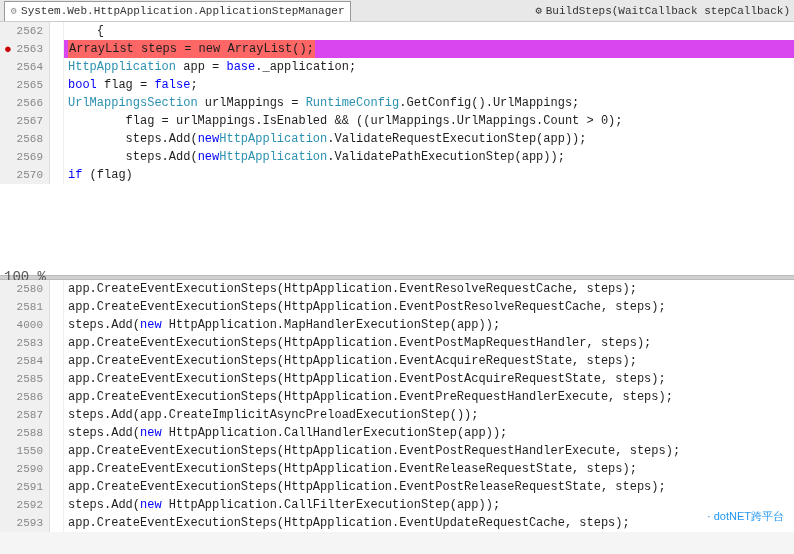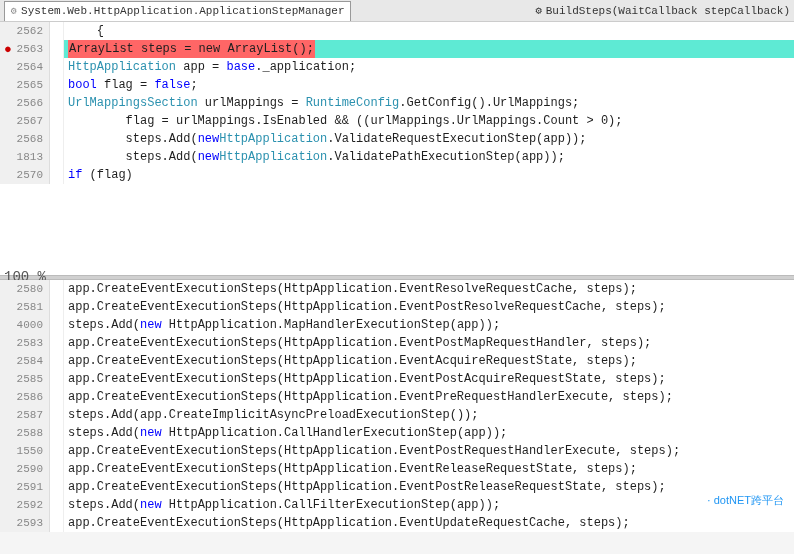--- a/index.html
+++ b/index.html
@@ -113,21 +113,21 @@
       padding-left: 4px;
       display: flex;
       align-items: center;
       white-space: pre;
       font-size: 12px;
       line-height: 18px;
       color: #1f1f1f;
     }
 
     .line-content.highlighted {
-      background: #5eead4;
+      background: #d946ef;
       align-items: center;
     }
 
     
     .separator-bar {
       height: 5px;
       background: #d0d0d0;
       border-top: 1px solid #bbb;
       border-bottom: 1px solid #bbb;
       display: flex;
@@ -141,21 +141,21 @@
       margin-right: 23px;
     }
 
     
     .kw { color: #0000ff; font-weight: normal; }
     .type { color: #2b91af; }
 
     
     .watermark {
       position: absolute;
-      bottom: 24px;
+      bottom: 8px;
       right: 10px;
       font-size: 11px;
       color: #888;
       font-family: Arial, sans-serif;
     }
     .watermark span { color: #2196F3; }
 
     .editor-wrapper {
       position: relative;
       flex: 1;
@@ -214,21 +214,21 @@
           <div class="line-gutter">2567</div>
           <div class="collapse-icon"></div>
           <div class="line-content">        flag = urlMappings.IsEnabled &amp;&amp; ((urlMappings.UrlMappings.Count &gt; 0);</div>
         </div>
         <div class="code-line">
           <div class="line-gutter">2568</div>
           <div class="collapse-icon"></div>
           <div class="line-content">        steps.Add(<span class="kw">new</span> <span class="type">HttpApplication</span>.ValidateRequestExecutionStep(app));</div>
         </div>
         <div class="code-line">
-          <div class="line-gutter">1813</div>
+          <div class="line-gutter">2569</div>
           <div class="collapse-icon"></div>
           <div class="line-content">        steps.Add(<span class="kw">new</span> <span class="type">HttpApplication</span>.ValidatePathExecutionStep(app));</div>
         </div>
         <div class="code-line">
           <div class="line-gutter">2570</div>
           <div class="collapse-icon"></div>
           <div class="line-content">        <span class="kw">if</span> (flag)</div>
         </div>
       </div>
 

